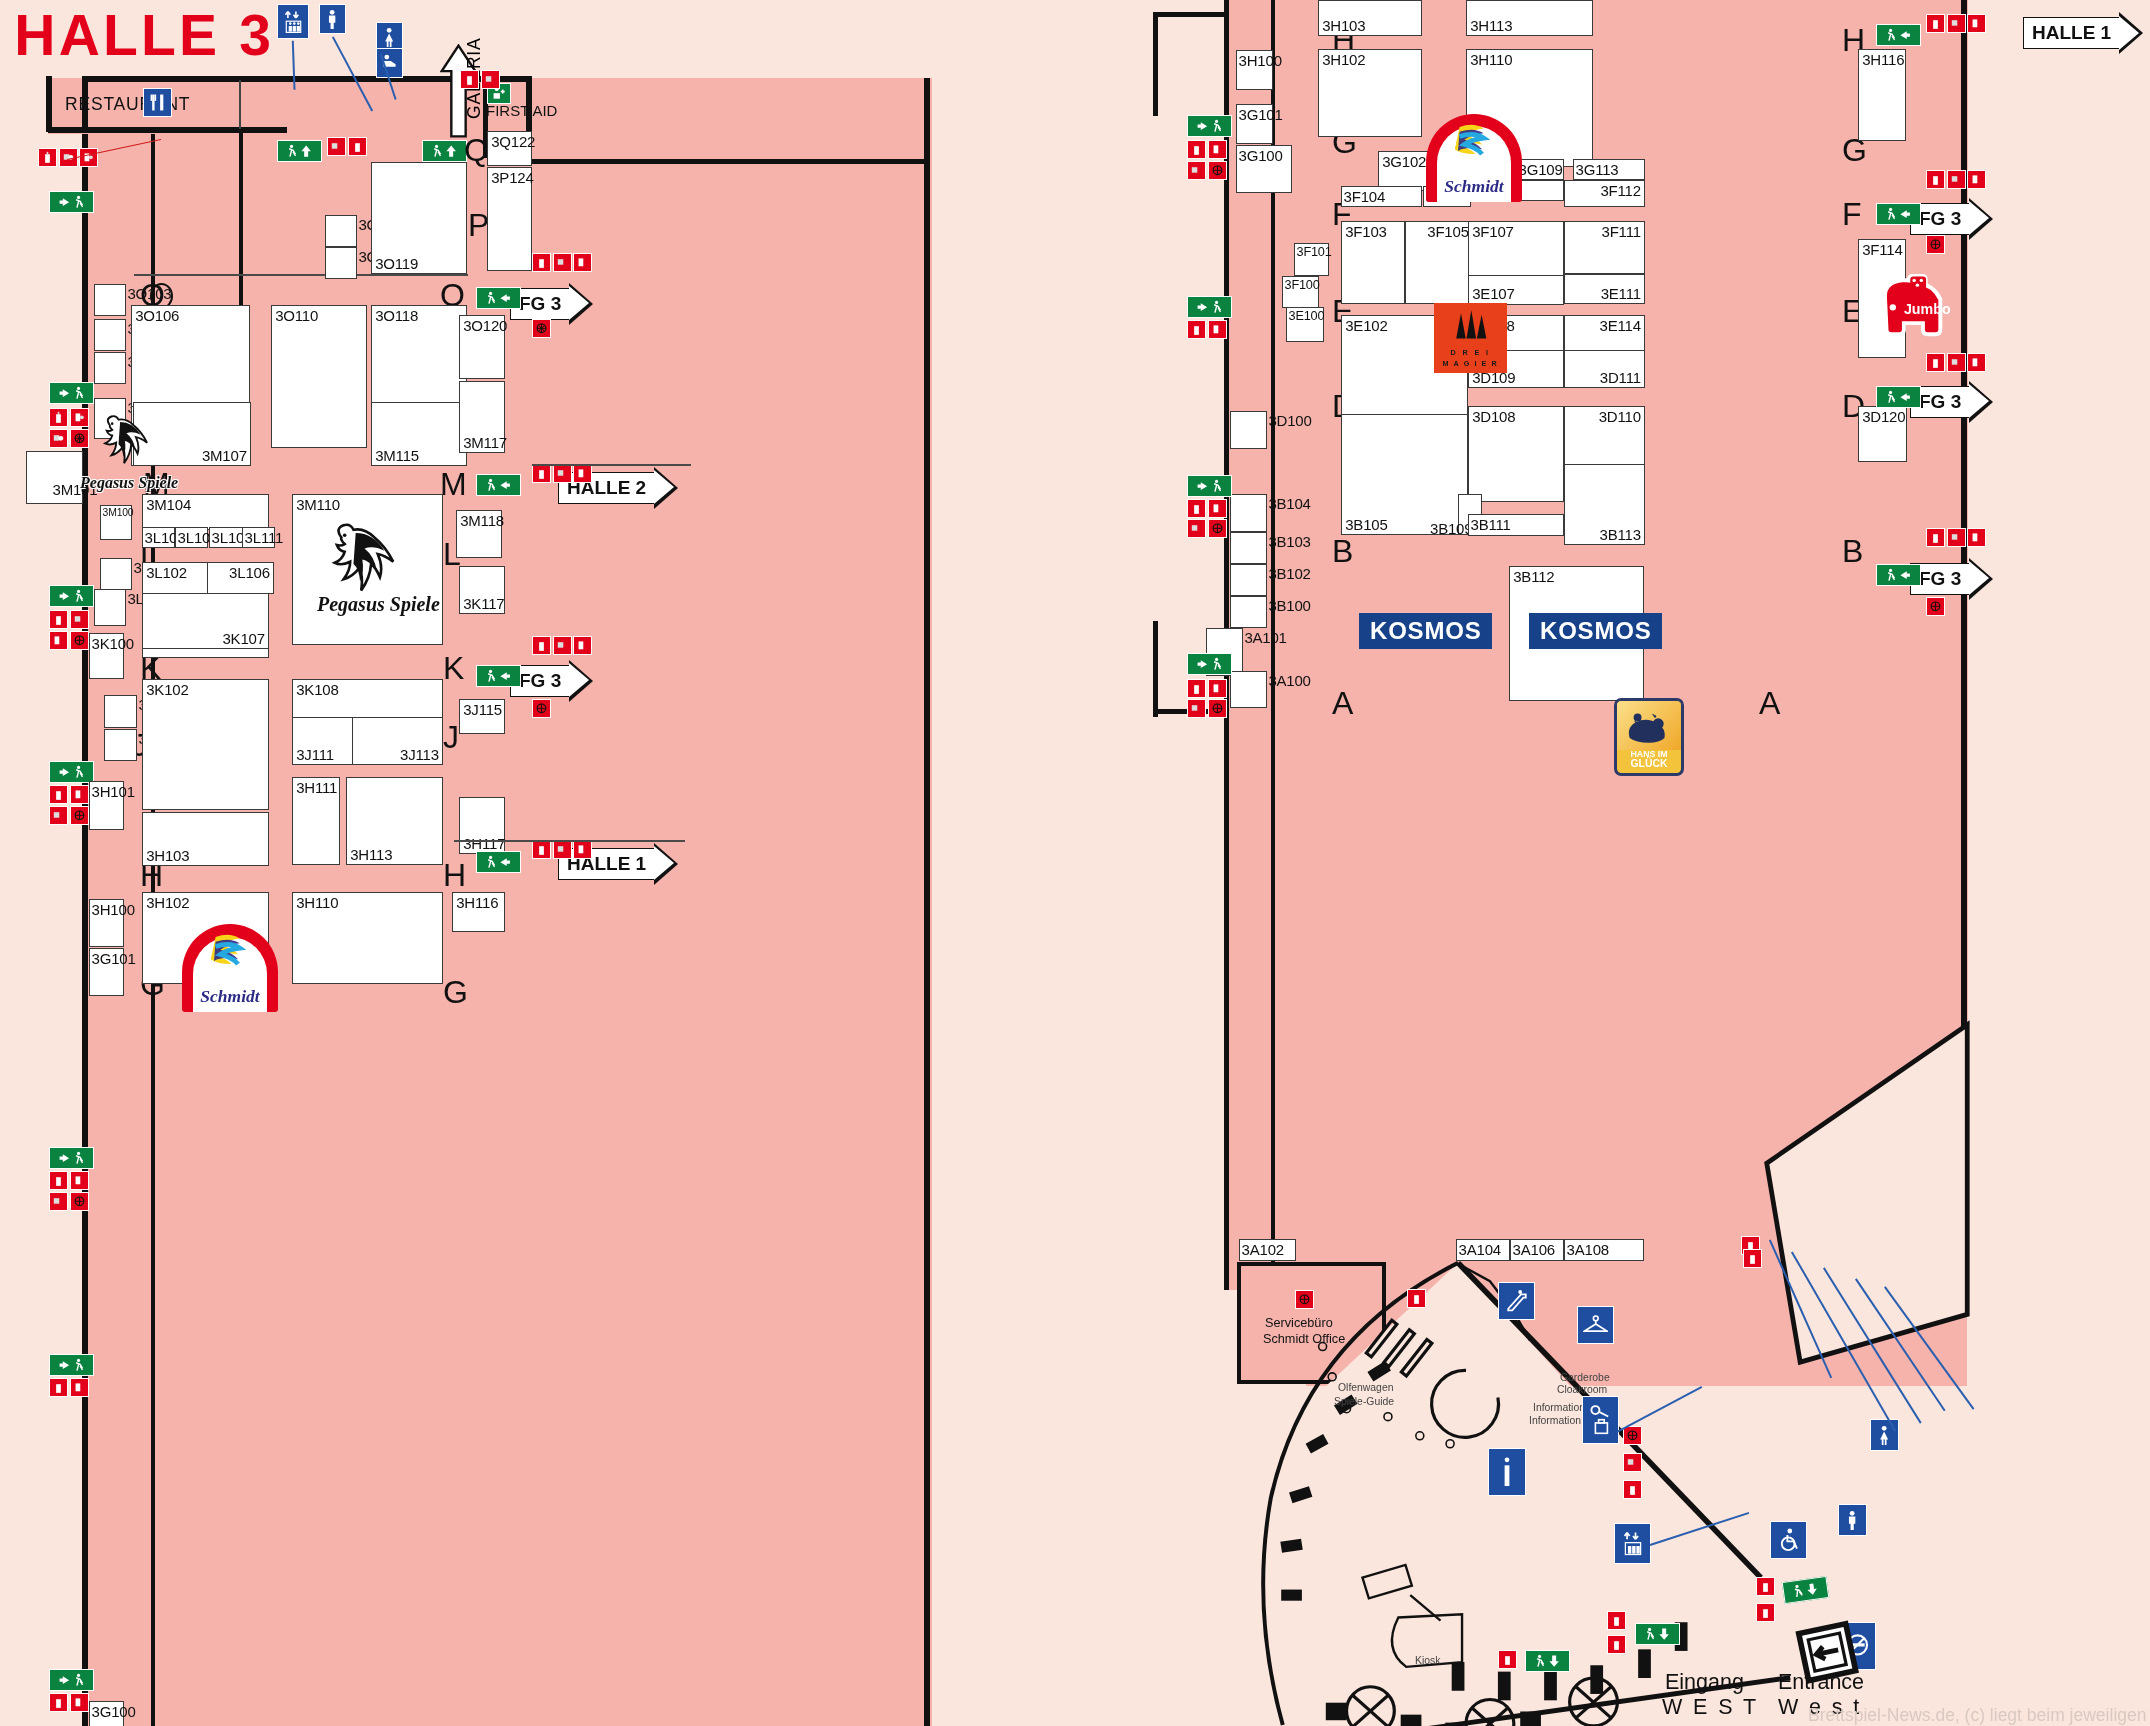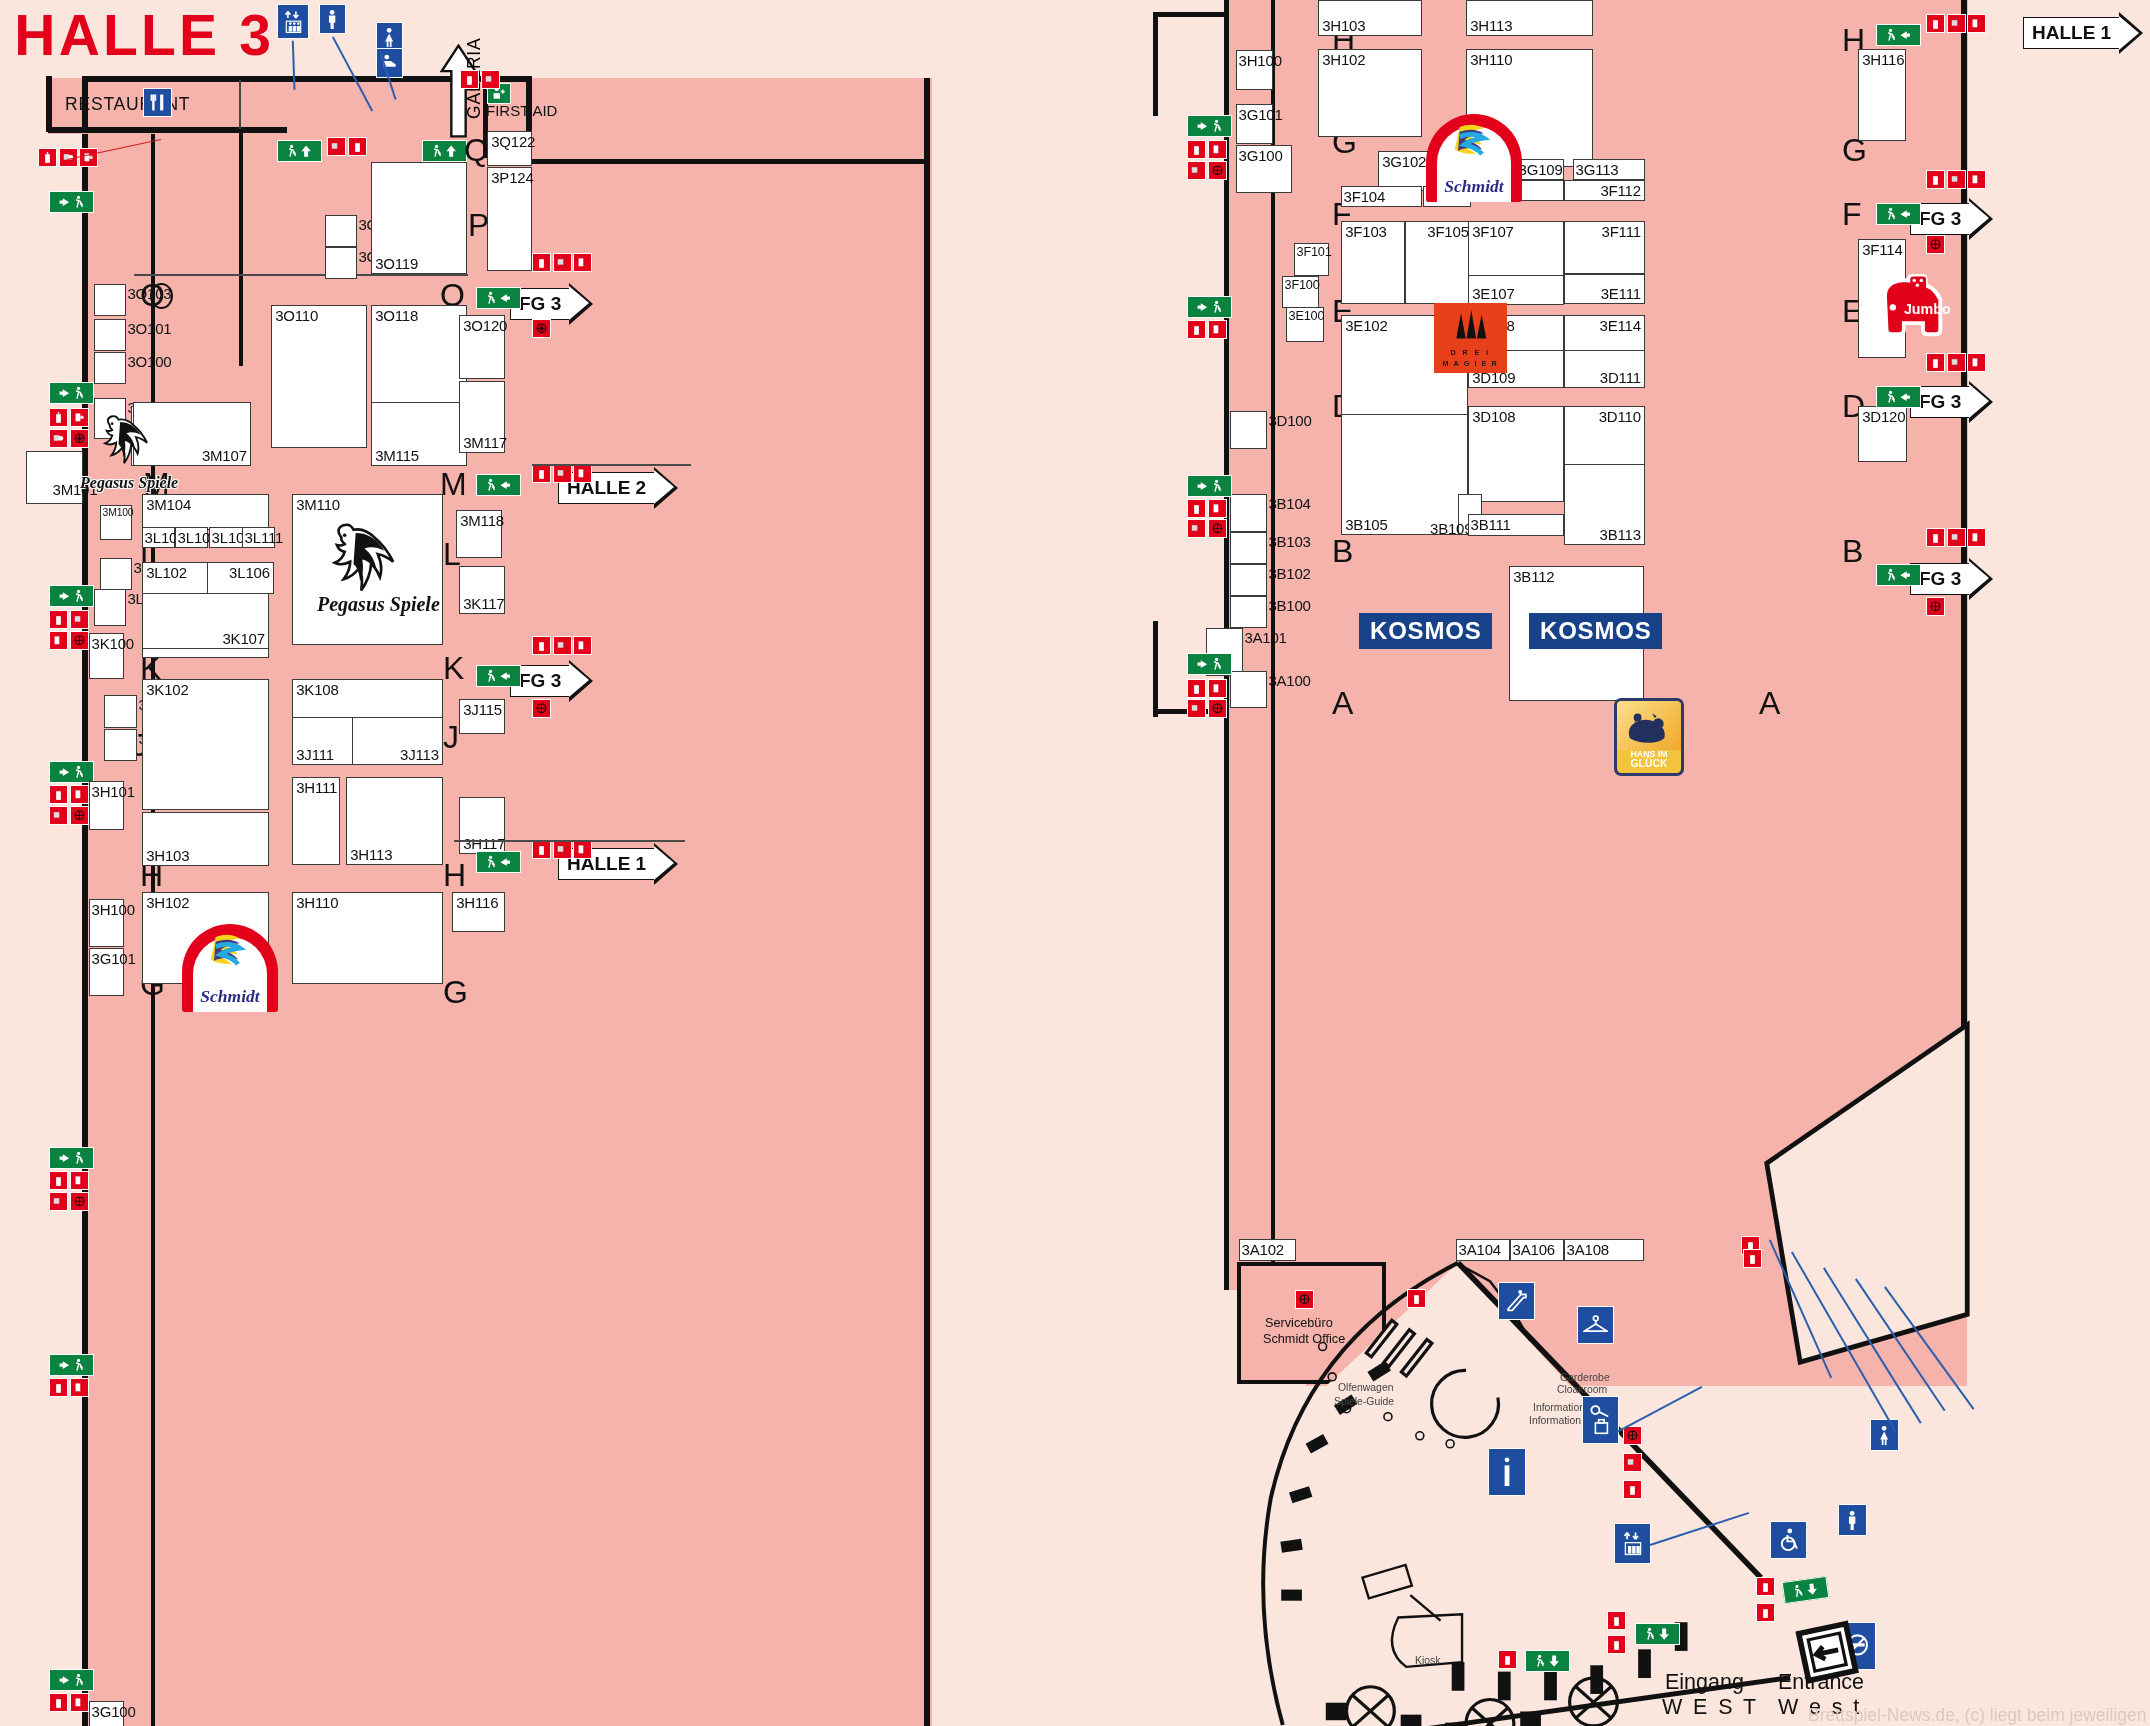--- a/index.html
+++ b/index.html
@@ -482,20 +482,23 @@
       </div>
     <div class="booth" style="left:371px;top:162px;width:96px;height:112px;">
         <span class="bl bll">3O119</span>
       </div>
     <div class="booth" style="left:487px;top:131px;width:45px;height:35px;">
         <span class="bl tl">3Q122</span>
       </div>
     <div class="booth" style="left:487px;top:167px;width:45px;height:104px;">
         <span class="bl tl">3P124</span>
       </div>
+    <div class="booth" style="left:131px;top:305px;width:119px;height:143px;">
+        <span class="bl tl">3O106</span>
+      </div>
     <div class="booth" style="left:271px;top:305px;width:96px;height:143px;">
         <span class="bl tl">3O110</span>
       </div>
     <div class="booth" style="left:371px;top:305px;width:96px;height:159px;">
         <span class="bl tl">3O118</span>
       </div>
     <div class="booth" style="left:459px;top:315px;width:46px;height:64px;">
         <span class="bl tl">3O120</span>
       </div>
 
@@ -852,21 +855,21 @@
 
     <div class="booth" style="left:1341px;top:186px;width:81px;height:21px;">
         <span class="bl" style="left:1.6px;top:2.4px">3F104</span>
       </div>
     <div class="booth" style="left:1423px;top:186px;width:48px;height:21px;">
         <span class="bl" style="left:1.6px;top:2.4px">3F106</span>
       </div>
     <div class="booth" style="left:1468px;top:180px;width:96px;height:21px;">
         <span class="bl" style="left:1.6px;top:2.4px">3F108</span>
       </div>
-    <div class="booth" style="left:1564px;top:180px;width:81px;height:21px;">
+    <div class="booth" style="left:1564px;top:180px;width:81px;height:27px;">
         <span class="bl tr">3F112</span>
       </div>
     <div class="booth" style="left:1858px;top:239px;width:48px;height:119px;">
         <span class="bl tl">3F114</span>
       </div>
 
     <div class="booth" style="left:1341px;top:221px;width:64px;height:83px;">
         <span class="bl tl">3F103</span>
       </div>
     <div class="booth" style="left:1405px;top:221px;width:68px;height:83px;">

